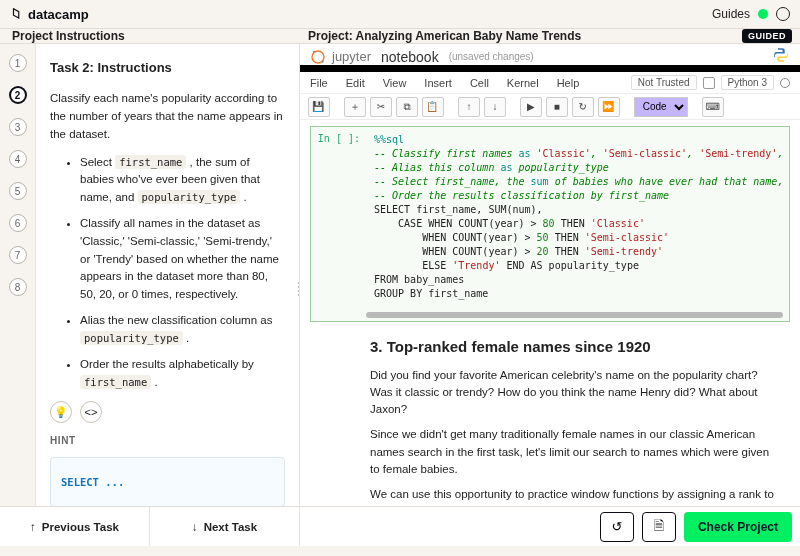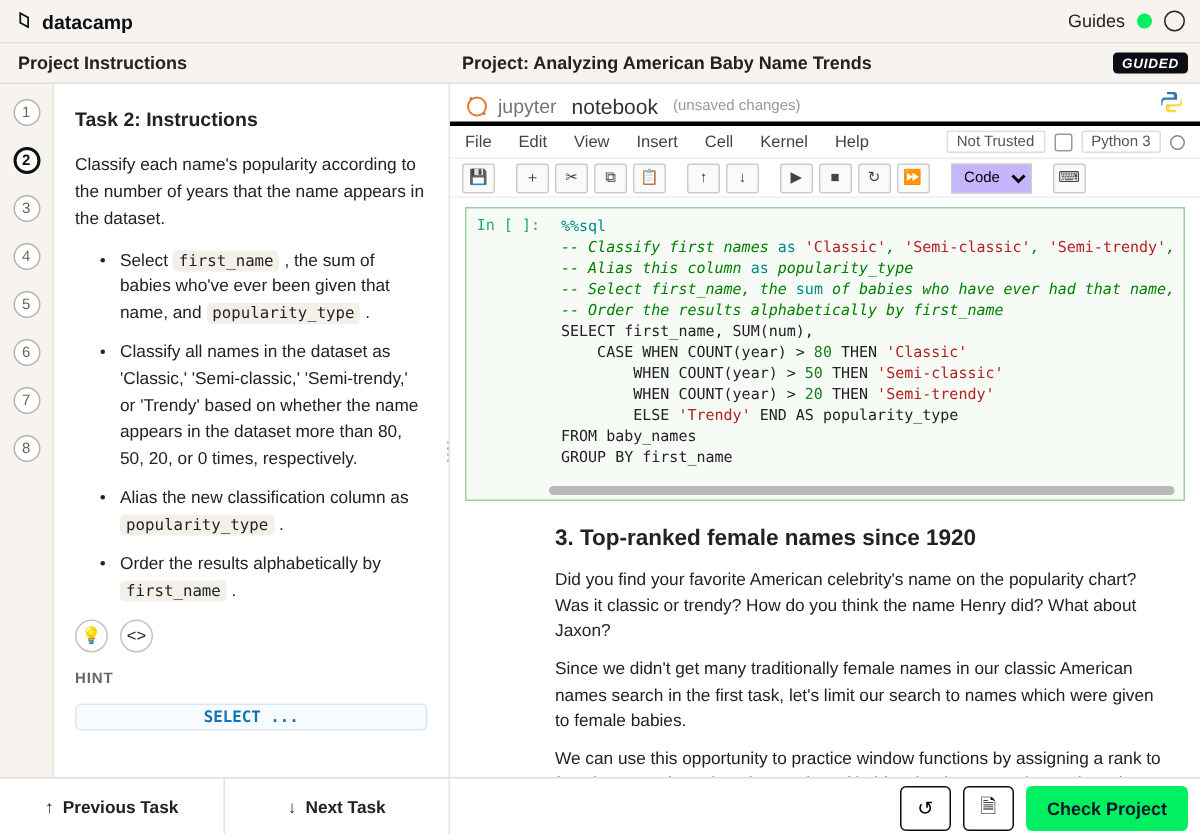--- a/index.html
+++ b/index.html
@@ -4,46 +4,46 @@
 <style>
   * { box-sizing: border-box; margin: 0; padding: 0; }
   html, body { width: 800px; height: 556px; overflow: hidden; font-family: -apple-system, BlinkMacSystemFont, "Segoe UI", Helvetica, Arial, sans-serif; background: #f7f3ee; color: #222; }
   .topbar { height: 28px; display: flex; align-items: center; justify-content: space-between; padding: 0 10px; background: #f7f3ee; }
   .brand { display: flex; align-items: center; gap: 4px; font-weight: 600; font-size: 13px; color: #0b0e14; }
   .brand svg { width: 14px; height: 14px; }
   .top-right { display: flex; align-items: center; gap: 8px; font-size: 12px; }
   .dot-green { width: 10px; height: 10px; background: #03ef62; border-radius: 50%; }
   .hourglass { width: 14px; height: 14px; border: 1.5px solid #222; border-radius: 50%; position: relative; }
 
-  .headerrow { height: 28px; display: flex; align-items: center; border-top: 1px solid #e1ddd6; border-bottom: 1px solid #e1ddd6; background: #f7f3ee; }
+  .headerrow { height: 16px; display: flex; align-items: center; border-top: 1px solid #e1ddd6; border-bottom: 1px solid #e1ddd6; background: #f7f3ee; }
   .hl-left { width: 300px; padding: 0 12px; font-size: 12px; font-weight: 700; }
   .hl-right { flex: 1; display: flex; align-items: center; padding: 0 8px; font-size: 12px; font-weight: 700; gap: 8px; }
-  .guided-badge { margin-left: auto; background: #0b0e14; color: #fff; font-size: 9px; font-weight: 700; padding: 2px 6px; border-radius: 3px; letter-spacing: .5px; font-style: italic; }
+  .guided-badge { margin-left: auto; background: #0b0e14; color: #fff; font-size: 9px; font-weight: 700; padding: 2px 6px; border-radius: 3px; letter-spacing: .5px; }
 
   .main { display: flex; height: calc(556px - 28px - 26px - 40px); }
 
   .stepcol { width: 36px; background: #f7f3ee; border-right: 1px solid #e8e3db; padding-top: 10px; display: flex; flex-direction: column; align-items: center; gap: 14px; }
   .stepdot { width: 18px; height: 18px; border: 1px solid #b8b3aa; border-radius: 50%; display: flex; align-items: center; justify-content: center; font-size: 10px; color: #666; background: #fff; }
   .stepdot.active { border: 2px solid #0b0e14; color: #0b0e14; font-weight: 600; }
 
   .leftpanel { width: 264px; background: #fff; border-right: 1px solid #e8e3db; padding: 14px 14px 0; font-size: 11.5px; line-height: 1.55; overflow: hidden; position: relative; }
   .leftpanel h2 { font-size: 13px; font-weight: 700; margin-bottom: 12px; }
   .leftpanel p.intro { margin-bottom: 10px; }
   .leftpanel ul { padding-left: 16px; margin-bottom: 10px; }
   .leftpanel li { margin-bottom: 8px; margin-left: 14px; }
   code.inline { background: #f3f0ea; padding: 1px 4px; border-radius: 3px; font-family: Menlo, Consolas, monospace; font-size: 10.5px; }
   .hint-icons { display: flex; gap: 8px; margin-top: 8px; }
   .hint-icons .circ { width: 22px; height: 22px; border: 1px solid #c9c3b9; border-radius: 50%; display: flex; align-items: center; justify-content: center; font-size: 11px; }
   .hint-label { font-size: 10px; letter-spacing: .6px; color: #666; margin-top: 10px; font-weight: 600; }
   .hint-body { font-size: 11.5px; }
-  .codebox { background: #f6fbff; border: 1px solid #dce6ee; border-radius: 4px; padding: 0 10px; font-family: Menlo, Consolas, monospace; font-size: 10.5px; color: #1172b6; margin-top: 8px; white-space: pre; overflow: hidden; text-align: center; }
+  .codebox { background: #f6fbff; border: 1px solid #dce6ee; border-radius: 4px; padding: 16px 10px; font-family: Menlo, Consolas, monospace; font-size: 10.5px; color: #1172b6; margin-top: 8px; white-space: pre; overflow: hidden; }
   .codebox .kw { color: #1172b6; font-weight: 600; }
 
   .rightpanel { flex: 1; background: #fff; overflow: hidden; position: relative; }
-  .jhead { height: 28px; display: flex; align-items: center; padding: 4px 10px 0; gap: 10px; border-bottom: 3px solid #000000; }
+  .jhead { height: 28px; display: flex; align-items: center; padding: 4px 10px 0; gap: 10px; border-bottom: 7px solid #000000; }
   .jlogo { display: flex; align-items: center; gap: 6px; }
   .jlogo svg { width: 16px; height: 16px; }
   .jlogo-text { color: #757575; font-size: 13px; }
   .nbname { font-size: 14px; color: #333; }
   .nbstatus { font-size: 10px; color: #999; }
   .pylogo { margin-left: auto; }
   .pylogo svg { width: 18px; height: 18px; }
 
   .jmenu { height: 22px; display: flex; align-items: center; gap: 18px; padding: 0 10px; font-size: 11px; color: #444; border-bottom: 1px solid #eee; }
   .jmenu .right { margin-left: auto; display: flex; gap: 6px; align-items: center; }
@@ -233,21 +233,21 @@
     </div>
 
     <div class="nbarea">
 
       <div class="cell scrolled">
         <div class="prompt">In [ ]:</div>
         <div class="code"><span class="c-cyan">%%sql</span>
 <span class="c-green">-- Classify first names </span><span class="c-cyan">as </span><span class="c-str">'Classic'</span><span class="c-green">, </span><span class="c-str">'Semi-classic'</span><span class="c-green">, </span><span class="c-str">'Semi-trendy'</span><span class="c-green">, </span>
 <span class="c-green">-- Alias this column </span><span class="c-cyan">as</span><span class="c-green"> popularity_type</span>
 <span class="c-green">-- Select first_name, the </span><span class="c-cyan">sum</span><span class="c-green"> of babies who have ever had that name, </span>
-<span class="c-green">-- Order the results alphabetically by first_name</span>
+<span class="c-green">-- Order the results classification by first_name</span>
 <span>SELECT first_name, SUM(num),</span>
 <span>    CASE WHEN COUNT(year) &gt; </span><span class="c-num">80</span><span> THEN </span><span class="c-str">'Classic'</span>
 <span>        WHEN COUNT(year) &gt; </span><span class="c-num">50</span><span> THEN </span><span class="c-str">'Semi-classic'</span>
 <span>        WHEN COUNT(year) &gt; </span><span class="c-num">20</span><span> THEN </span><span class="c-str">'Semi-trendy'</span>
 <span>        ELSE </span><span class="c-str">'Trendy'</span><span> END AS popularity_type</span>
 <span>FROM baby_names</span>
 <span>GROUP BY first_name</span>
  </div>
       </div>
 

